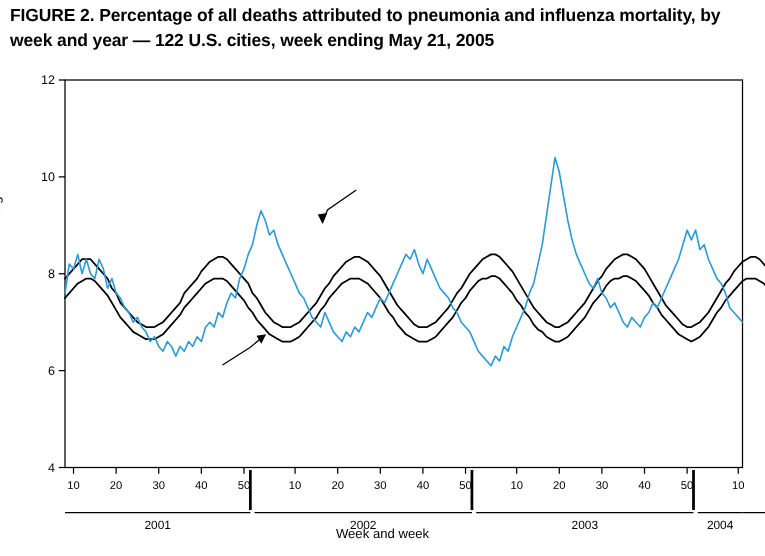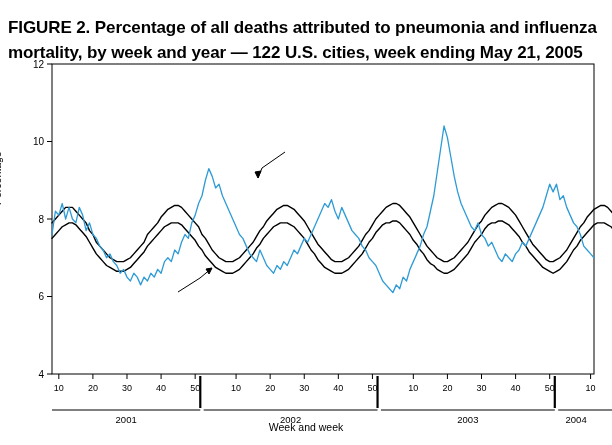--- a/index.html
+++ b/index.html
@@ -14,23 +14,23 @@
     overflow: hidden;
   }
   #figure {
     position: relative;
     width: 612px;
     height: 445px;
   }
   .fig-title {
     position: absolute;
     left: 8px;
-    top: 16px;
+    top: 2px;
     width: 598px;
-    font-size: 17px;
+    font-size: 14px;
     font-weight: bold;
     color: #000000;
     line-height: 1.45;
     letter-spacing: -0.1px;
   }
   .plot-area {
     position: absolute;
     left: 0;
     top: 0;
     width: 612px;

